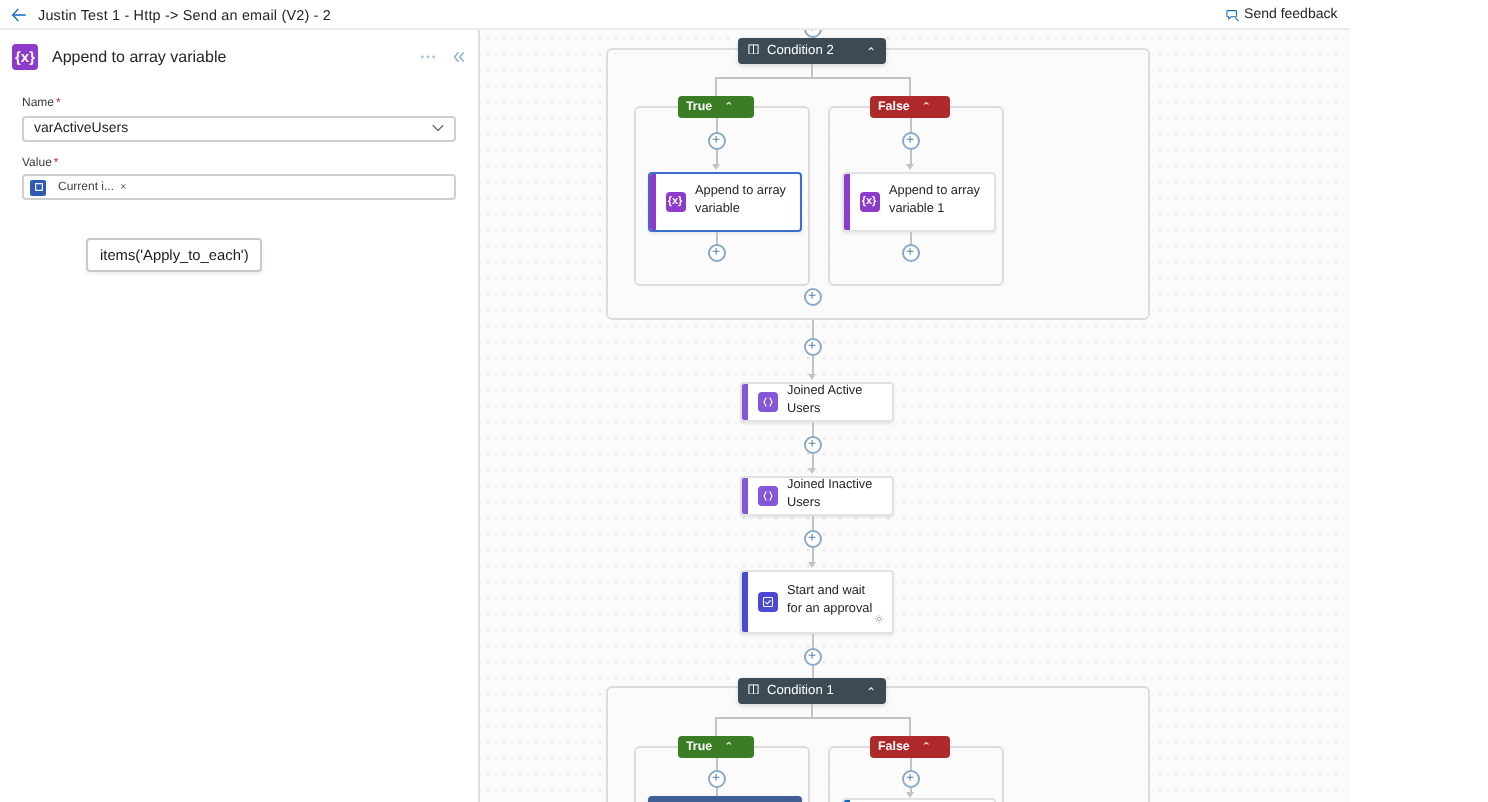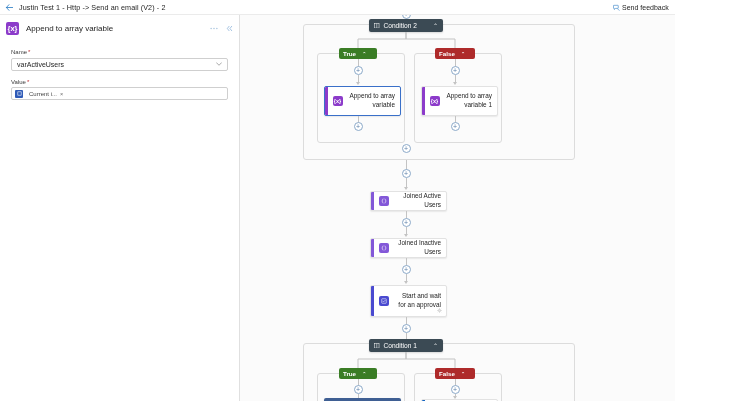--- a/index.html
+++ b/index.html
@@ -4,21 +4,21 @@
 <style>
   * { box-sizing: border-box; }
   html, body {
     margin: 0; padding: 0;
     width: 744px; height: 401px;
     overflow: hidden;
     font-family: "Liberation Sans", sans-serif;
     background: #ffffff;
     color: #242424;
   }
-  #app { position: relative; width: 675px; height: 401px; overflow: hidden; text-align: right; }
+  #app { position: relative; width: 675px; height: 401px; overflow: hidden; }
 
   
   .topbar {
     position: absolute; left: 0; top: 0; width: 744px; height: 15px;
     background: #ffffff;
     border-bottom: 1px solid #ebebeb;
     display: flex; align-items: center;
   }
   .back-btn {
     display: flex; align-items: center; justify-content: center;
@@ -291,20 +291,21 @@
             </svg>
           </span>
           <span class="token">
             <span>Current i...</span>
             <span class="token-x">×</span>
           </span>
         </div>
       </div>
     </div>
 
+    <div class="tooltip">items('Apply_to_each')</div>
   </div>
 
   <div class="canvas">
 
     <div class="vline" style="left:166px; top:0; height:6px;"></div>
     <div class="plus" style="left:161.5px; top:-5px;">
         <span>+</span>
       </div>
     <div class="arrow" style="left:163.8px; top:6px;"></div>
 

